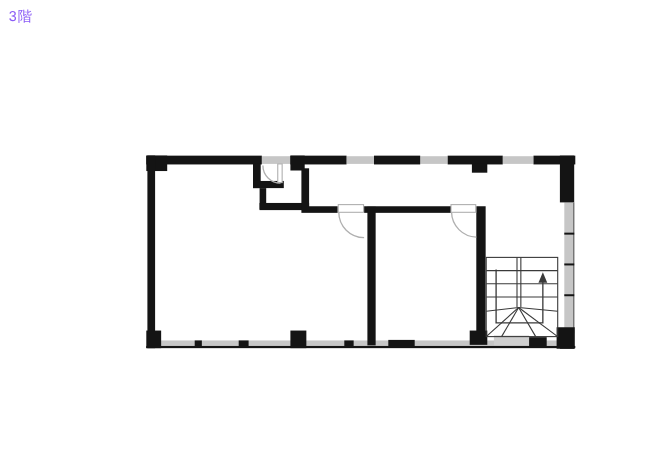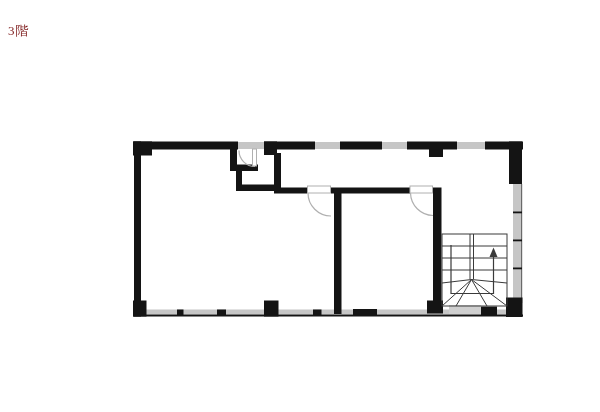--- a/index.html
+++ b/index.html
@@ -5,25 +5,24 @@
   html,body{margin:0;padding:0;background:#ffffff;}
   .canvas{
     position:relative;
     width:600px;height:412px;
     background:#ffffff;
     overflow:hidden;
     font-family:"Liberation Sans", sans-serif;
   }
   .floor-label{
     position:absolute;
-    left:8px;top:22px;
+    left:8px;top:6px;
     font-size:13px;
     letter-spacing:1px;
-    color:#7f1d1d;
-    font-family:Liberation Serif, serif;
+    color:#8b5cf6;
   }
   svg.plan{position:absolute;left:0;top:0;}
   .door-leaf{fill:#ffffff;stroke-width:1;}
   .arc{fill:none;stroke-width:1.2;}
   .stair line,.stair rect,.stair path{fill:none;stroke-width:1;}
   .stair polyline{fill:none;stroke-width:1.2;}
   .stair polygon{stroke:none;fill:#3a3a3a;}
 </style>
 </head>
 <body>

